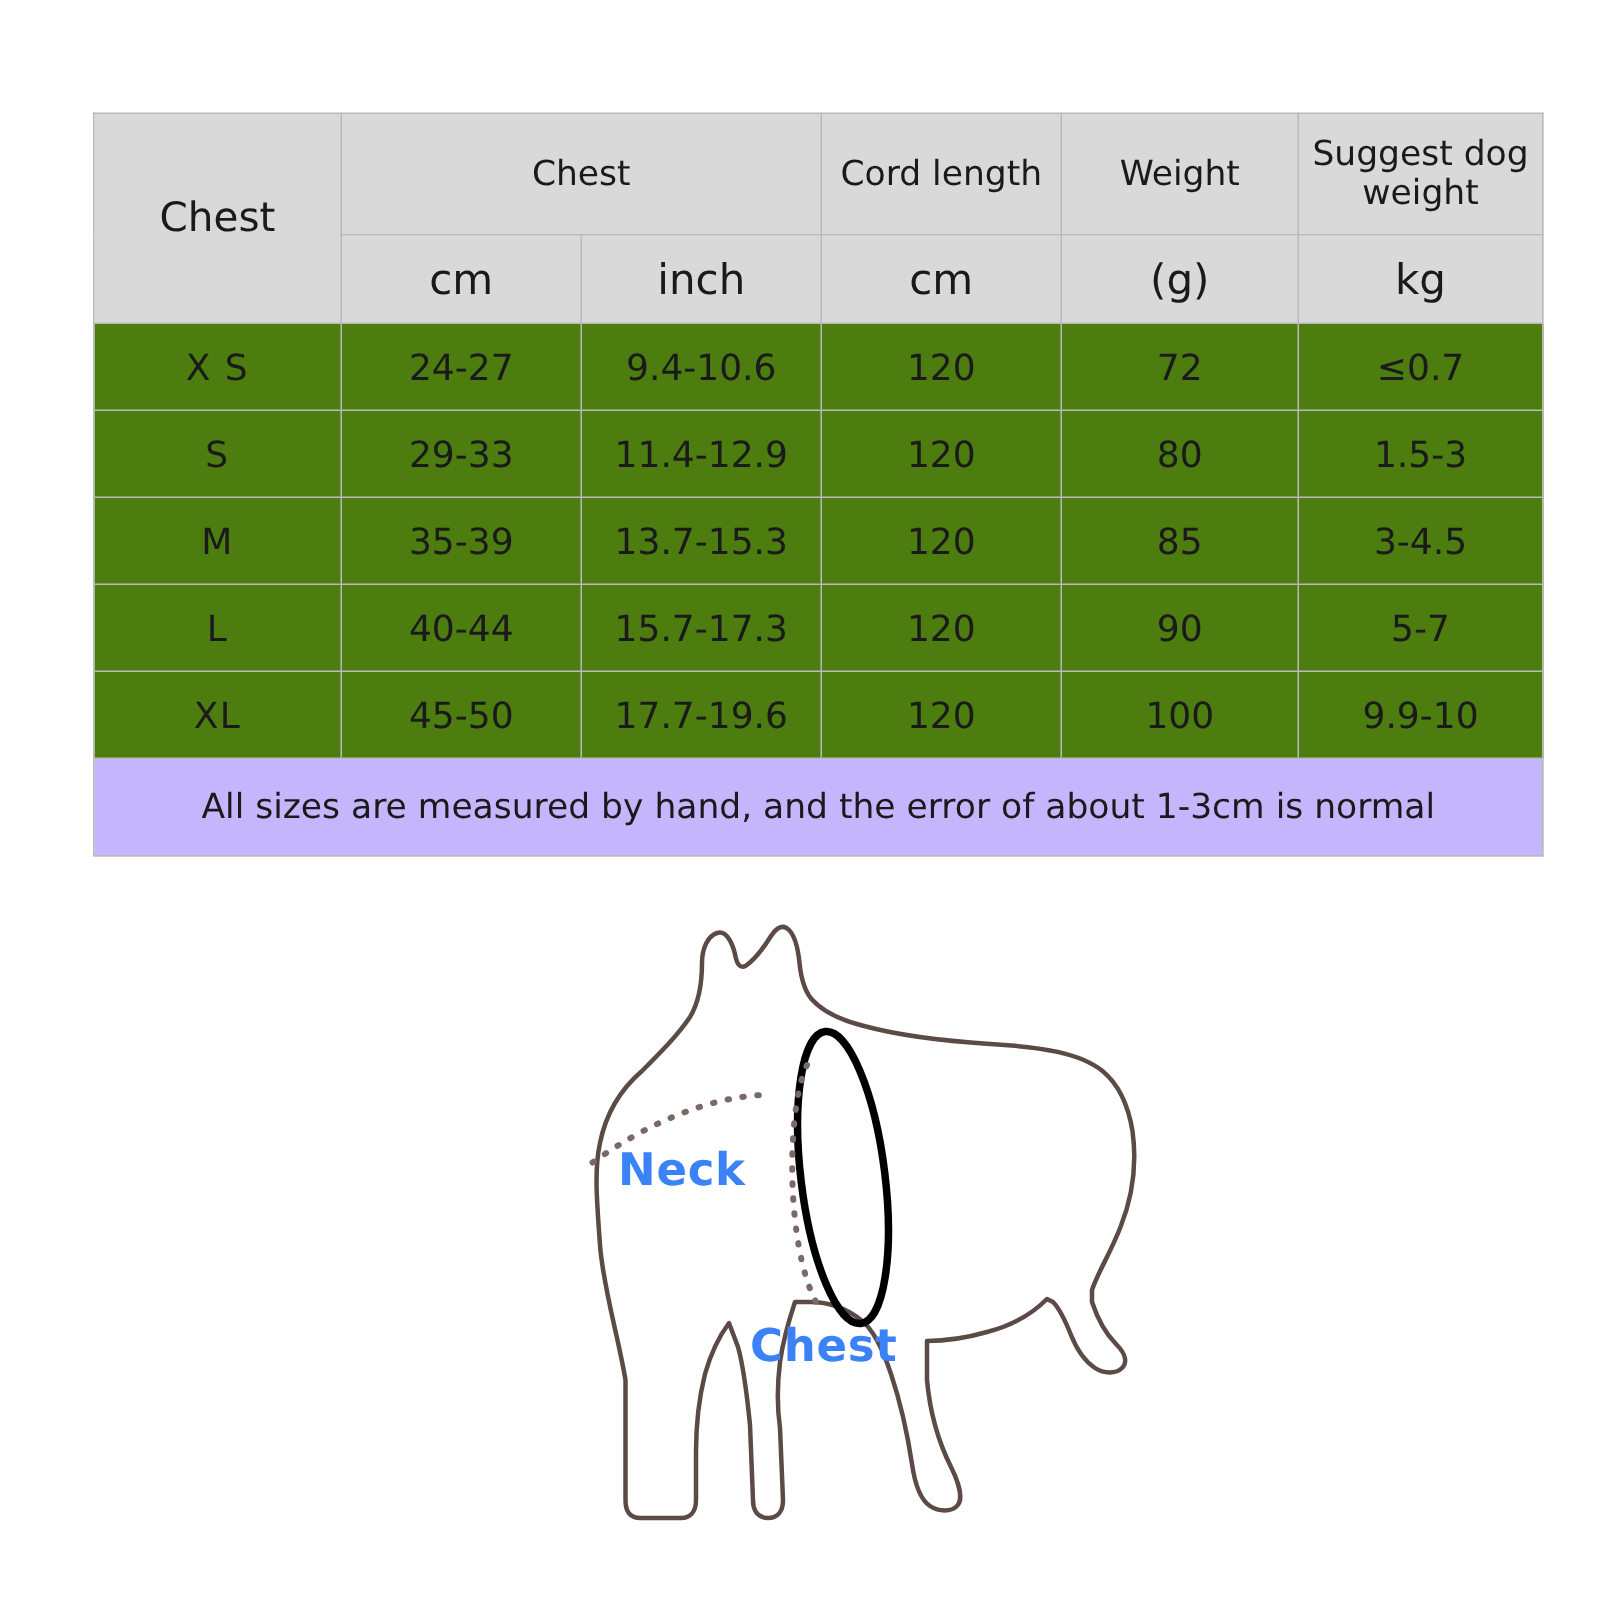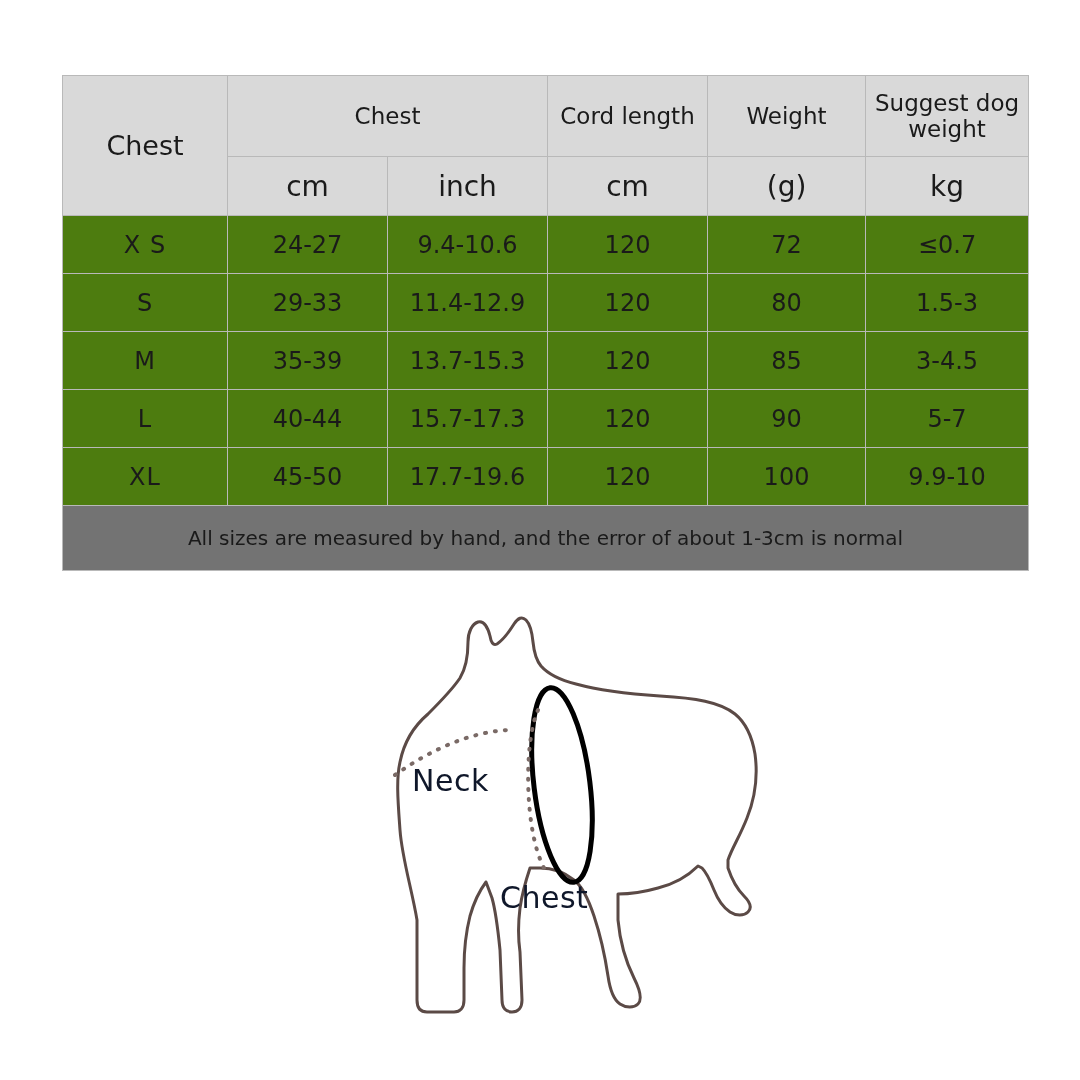--- a/index.html
+++ b/index.html
@@ -56,23 +56,23 @@
     height: 55px;
     font-size: 24px;
     background: #4d7c0f;
   }
   td.col-size {
     font-size: 24px;
     letter-spacing: 1px;
   }
   .note-row td {
     height: 62px;
-    font-size: 20px;
+    font-size: 23px;
     color: #333333;
-    background: #737373;
+    background: #c4b5fd;
   }
 
   
   col.c-size  { width: 165px; }
   col.c-cm    { width: 160px; }
   col.c-inch  { width: 160px; }
   col.c-cord  { width: 160px; }
   col.c-weight{ width: 158px; }
   col.c-sugg  { width: 163px; }
 
@@ -83,22 +83,22 @@
     top: 590px;
     width: 500px;
     height: 450px;
   }
   .diagram svg {
     display: block;
   }
   .lbl {
     position: absolute;
     font-size: 30px;
-    font-weight: normal;
-    color: #0f172a;
+    font-weight: bold;
+    color: #3b82f6;
     letter-spacing: 0.5px;
   }
   .lbl-neck { left: 112px; top: 173px; }
   .lbl-chest { left: 200px; top: 290px; }
 </style>
 </head>
 <body>
 
 <div class="table-wrap">
   <table class="size-table">

